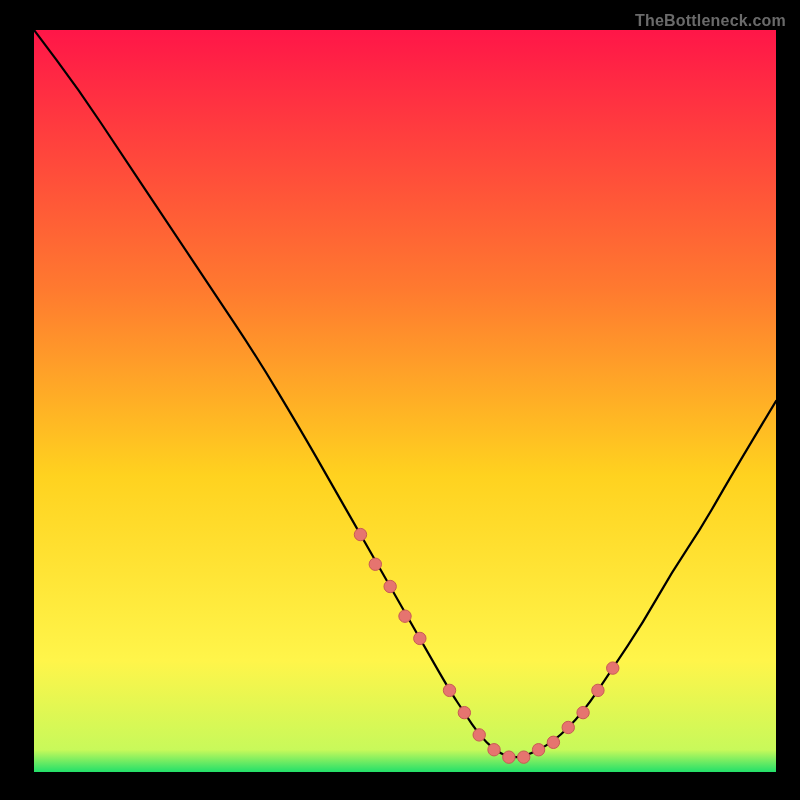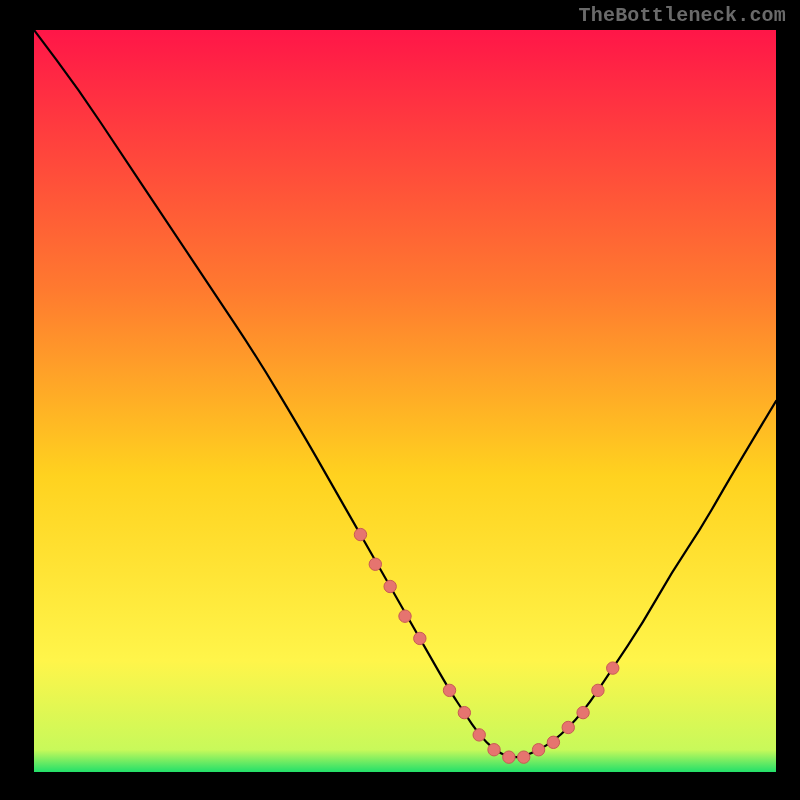--- a/index.html
+++ b/index.html
@@ -13,24 +13,24 @@
   .frame {
     position: absolute;
     left: 0;
     top: 0;
     width: 800px;
     height: 800px;
     background: #000;
   }
   .watermark {
     position: absolute;
-    top: 4px;
+    top: 12px;
     right: 14px;
-    font-family: Liberation Mono, monospace;
-    font-size: 20px;
+    font-family: Liberation Sans, sans-serif;
+    font-size: 16px;
     font-weight: 600;
     color: #6a6a6a;
     letter-spacing: 0.2px;
   }
   .plot {
     position: absolute;
     left: 34px;
     top: 30px;
     width: 742px;
     height: 742px;

